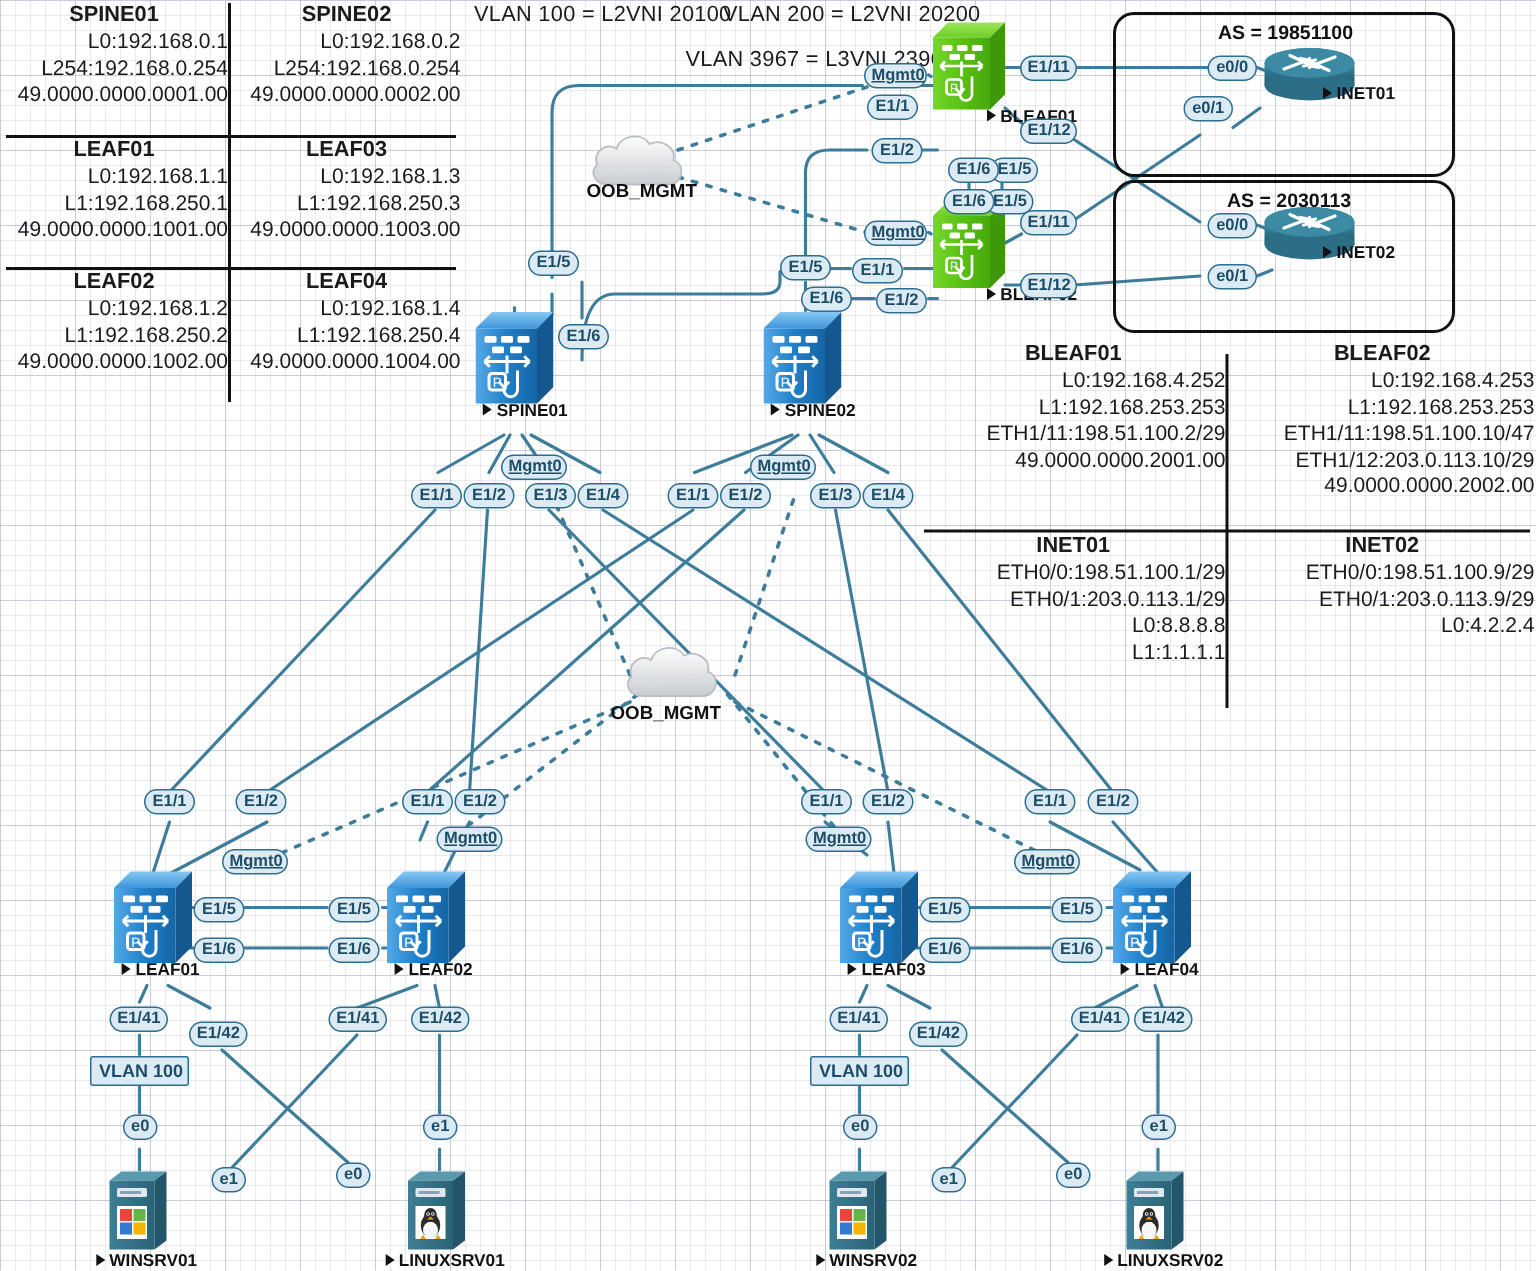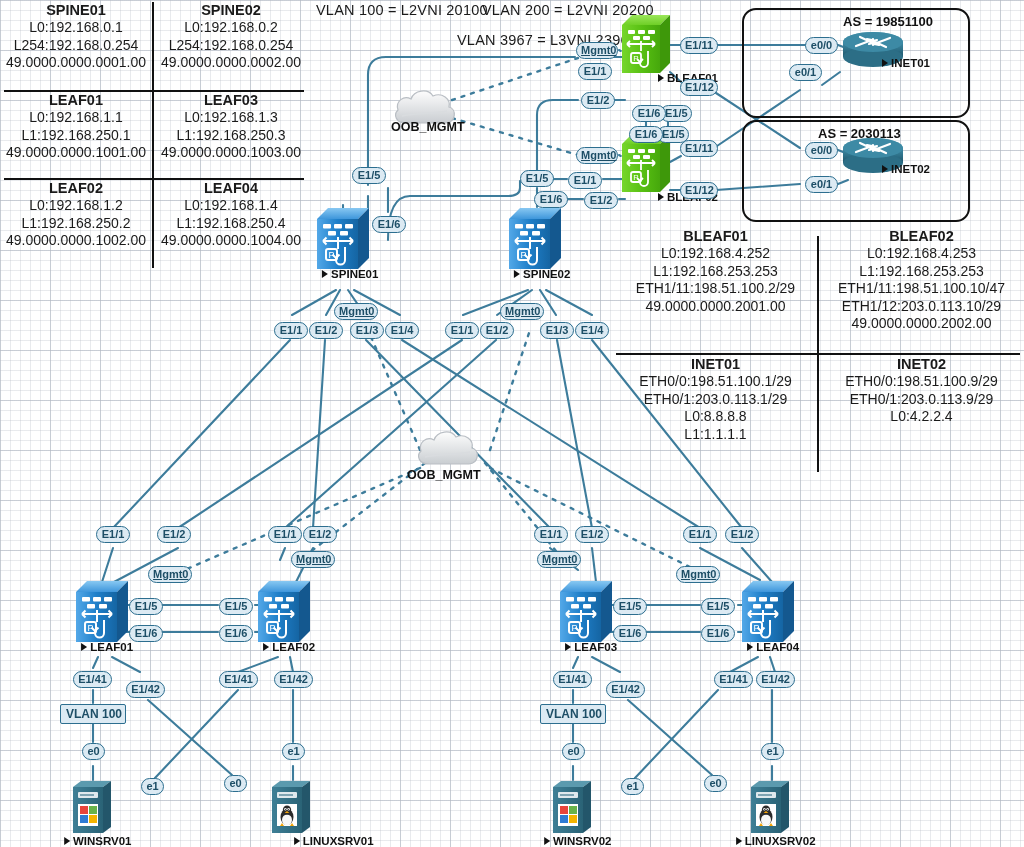--- a/index.html
+++ b/index.html
@@ -16,21 +16,21 @@
     background-size:10px 10px,10px 10px,50px 50px,50px 50px;
     position:relative;
   }
   #stage{position:absolute;inset:0;width:1024px;height:847px;}
   svg#wires{position:absolute;left:0;top:0;width:1024px;height:847px;pointer-events:none;}
 
   
   .infotable{position:absolute;}
   .infotable .cell{position:absolute;text-align:center;color:#1a1a1a;}
   .infotable .cell .ttl{font-weight:bold;font-size:14.5px;line-height:17px;}
-  .infotable .cell .row{font-size:14px;line-height:17.5px;white-space:nowrap;}
+  .infotable .cell .row{font-size:14px;line-height:17.5px;white-space:nowrap;text-align:right;}
   .rule-h{position:absolute;background:#111;height:2px;}
   .rule-v{position:absolute;background:#111;width:2px;}
 
   .legend{position:absolute;font-size:14.5px;color:#1a1a1a;white-space:nowrap;letter-spacing:.2px;}
 
   
   .badge{
     position:absolute;
     border:1.6px solid #2c6e8f;
     background:#dceaf3;
@@ -297,21 +297,21 @@
       <div class="row">ETH0/1:203.0.113.9/29</div>
       <div class="row">L0:4.2.2.4</div>
     </div>
   </div>
 
   <div class="legend" style="left:316px;top:2px;">VLAN 100  = L2VNI 20100</div>
   <div class="legend" style="left:482px;top:2px;">VLAN 200  = L2VNI 20200</div>
   <div class="legend" style="left:412px;top:32px;margin-left:45px;">VLAN 3967  = L3VNI 23967</div>
 
   <div class="asbox" style="left:742px;top:8px;width:224px;height:106px;"></div>
-  <div class="astitle" style="left:812px;top:14px;margin-left:31px;">AS = 19851100</div>
+  <div class="astitle" style="left:812px;top:14px;">AS = 19851100</div>
   <div class="asbox" style="left:742px;top:120px;width:224px;height:98px;"></div>
   <div class="astitle" style="left:818px;top:126px;">AS = 2030113</div>
 
   <div class="cloud" style="left:390px;top:85px;width:70px;height:42px;">
     <svg viewBox="0 0 70 42" width="70" height="42">
       <defs>
           <linearGradient id="cg1" x1="0" y1="0" x2="0" y2="1">
         <stop offset="0%" stop-color="#fdfdfd"></stop>
             <stop offset="100%" stop-color="#c9cdd1"></stop>
       </linearGradient>
@@ -603,21 +603,21 @@
         <ellipse cx="17" cy="31" rx="4.2" ry="4.6" fill="#2b2b2b"></ellipse>
         <circle cx="15.4" cy="30.3" r="1.2" fill="#fff"></circle>
           <circle cx="18.6" cy="30.3" r="1.2" fill="#fff"></circle>
         <circle cx="15.4" cy="30.3" r="0.6" fill="#222"></circle>
           <circle cx="18.6" cy="30.3" r="0.6" fill="#222"></circle>
         <polygon points="17,32 14.6,34 19.4,34" fill="#f2a307"></polygon>
         <polygon points="12,44 10,47 14,47" fill="#f2a307"></polygon>
         <polygon points="22,44 24,47 20,47" fill="#f2a307"></polygon>
       </g>
     </svg>
-    <span class="label" style="top:55px;left:58%;margin-left:37px;"><span class="tri"></span><span>LINUXSRV01</span></span>
+    <span class="label" style="top:55px;left:58%;"><span class="tri"></span><span>LINUXSRV01</span></span>
   </div>
 
   <div class="dev srv" style="left:551px;top:779px;width:46px;height:56px;">
     <svg viewBox="0 0 46 56" width="46" height="56">
       <polygon points="2,8 10,2 40,2 32,8" fill="#5b9aae"></polygon>
       <rect x="2" y="8" width="30" height="46" fill="url(#srvG)"></rect>
       <polygon points="32,8 40,2 40,48 32,54" fill="#23566a"></polygon>
       <rect x="7" y="13" width="20" height="6" rx="1" fill="#dfe9ed"></rect>
       <rect x="9" y="15" width="14" height="2" fill="#7fa4b2"></rect>
       <rect x="7" y="25" width="20" height="22" fill="#ffffff"></rect>

